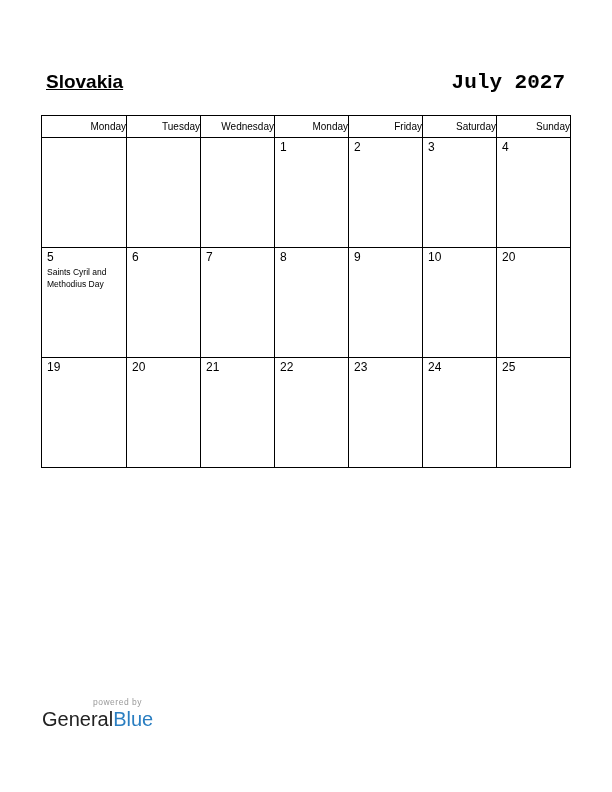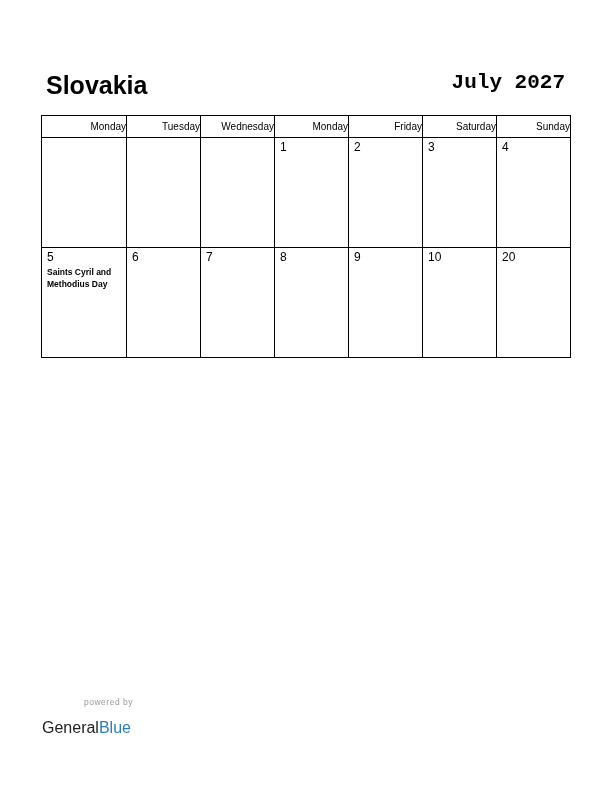--- a/index.html
+++ b/index.html
@@ -1,31 +1,31 @@
 <!DOCTYPE html>
 <html><head>
   <meta charset="utf-8">
   <style>
     html, body { margin: 0; padding: 0; background: #ffffff; }
     body { width: 612px; height: 792px; position: relative; overflow: hidden;
            font-family: "Liberation Sans", "DejaVu Sans", sans-serif; color: #000; }
-    .country { position: absolute; left: 46px; top: 71px; font-size: 25px; font-weight: bold; }
+    .country { position: absolute; left: 46px; top: 71px; font-size: 19px; font-weight: bold; text-decoration: underline; }
     .month { position: absolute; right: 47px; top: 71px; font-size: 21px; font-weight: bold; font-family: Liberation Mono, monospace; }
     table.cal { position: absolute; left: 41px; top: 115px; width: 530px;
                 border-collapse: collapse; table-layout: fixed; }
     table.cal th, table.cal td { border: 1.2px solid #000; padding: 0; }
     table.cal th { height: 21px; font-size: 10px; font-weight: normal; text-align: right; vertical-align: middle; }
     table.cal td { height: 109px; vertical-align: top; }
     col.c1 { width: 85px; }
     col.cx { width: 74px; }
     .daynum { display: block; font-size: 12px; padding: 3px 0 0 5px; line-height: 13px; }
-    .holiday { display: block; font-size: 8.5px; padding: 2px 0 0 5px; line-height: 12px; font-weight: bold; }
+    .holiday { display: block; font-size: 8.5px; padding: 2px 0 0 5px; line-height: 12px; }
     .footer { position: absolute; left: 42px; top: 697px; }
-    .powered { font-size: 8.5px; color: #999; letter-spacing: 0.5px; margin-left: 10px; padding-left: 32px; }
-    .brand { font-size: 16px; margin-top: 12px; }
+    .powered { font-size: 8.5px; color: #999; letter-spacing: 0.5px; margin-left: 19px; padding-left: 32px; }
+    .brand { font-size: 20px; margin-top: 1px; }
     .brand .g { color: #222; }
     .brand .b { color: #2a7ec1; }
   </style>
 </head>
 <body>
 
 <div class="country">Slovakia</div>
 <div class="month">July 2027</div>
 
 <table class="cal">
@@ -90,19 +90,42 @@
       <td>
           <span class="daynum">9</span>
         </td>
       <td>
           <span class="daynum">10</span>
         </td>
       <td>
           <span class="daynum">20</span>
         </td>
     </tr>
+    <tr>
+      <td>
+          <span class="daynum">19</span>
+        </td>
+      <td>
+          <span class="daynum">20</span>
+        </td>
+      <td>
+          <span class="daynum">21</span>
+        </td>
+      <td>
+          <span class="daynum">22</span>
+        </td>
+      <td>
+          <span class="daynum">23</span>
+        </td>
+      <td>
+          <span class="daynum">24</span>
+        </td>
+      <td>
+          <span class="daynum">25</span>
+        </td>
+    </tr>
   </tbody>
 </table>
 
 <div class="footer">
   <div class="powered">powered by</div>
   <div class="brand"><span class="g">General</span><span class="b">Blue</span></div>
 </div>
 
 </body></html>

